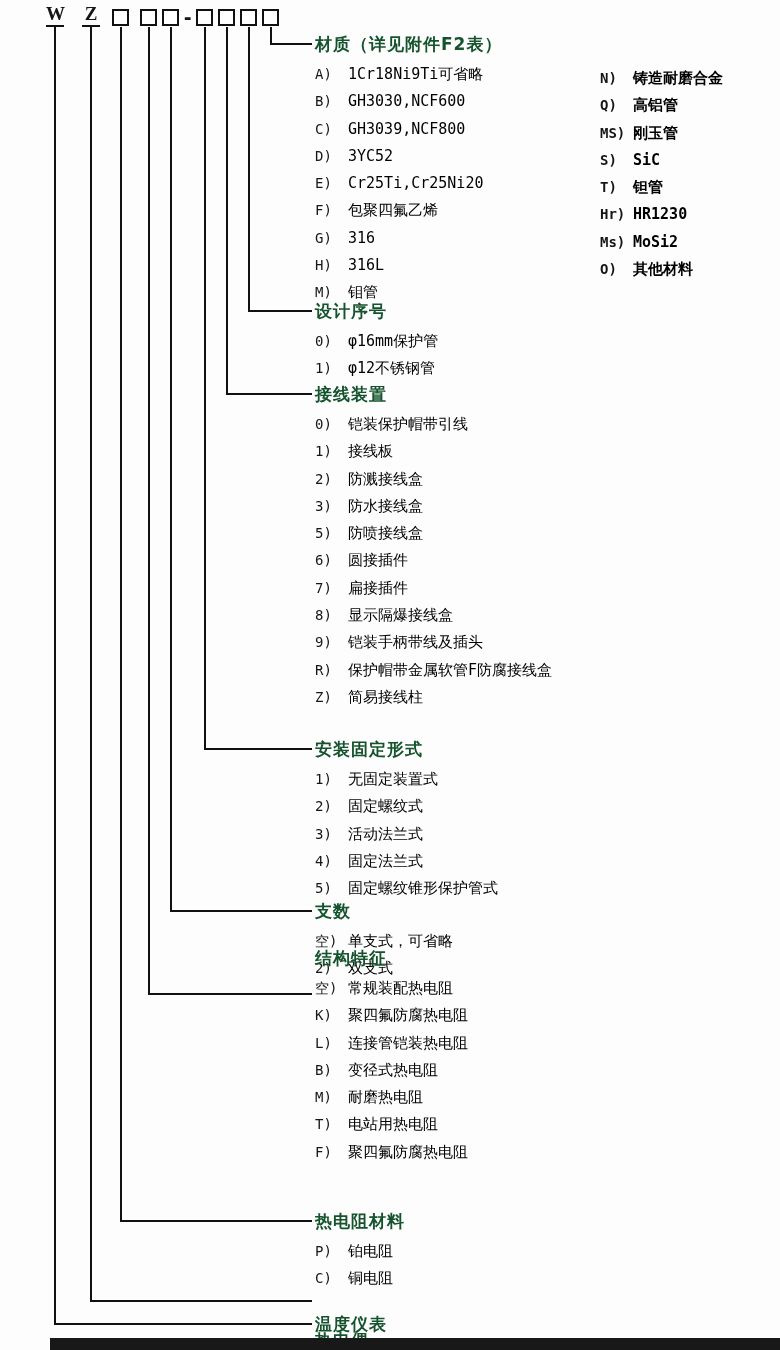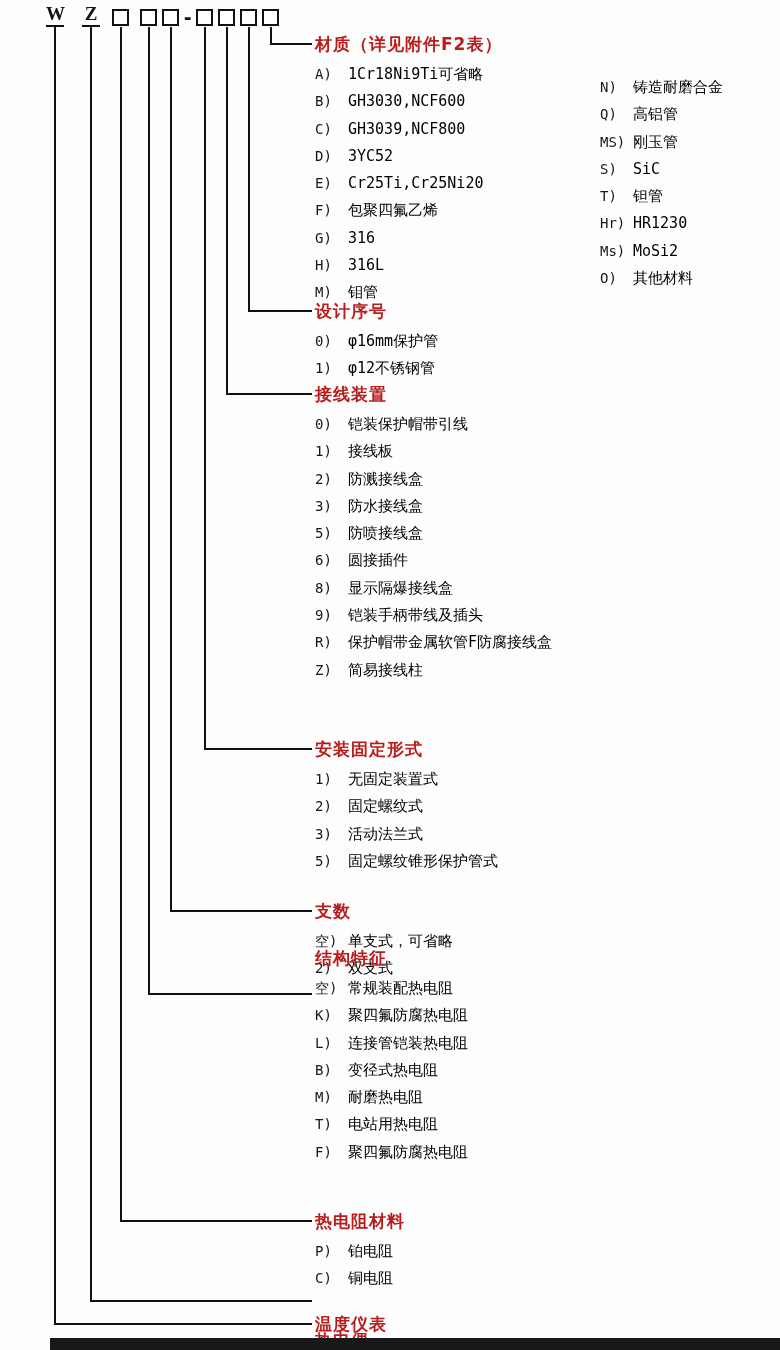--- a/index.html
+++ b/index.html
@@ -16,30 +16,30 @@
   }
   .codebox { position:absolute; top:9px; width:17px; height:17px; border:2px solid #111; background:#fff; }
   .dash { position:absolute; top:6px; font-weight:bold; font-size:19px; font-family:"DejaVu Sans Mono", monospace; }
   
   .vline { position:absolute; width:2px; background:#111; }
   .hline { position:absolute; height:2px; background:#111; }
   
   .sec { position:absolute; left:315px; white-space:nowrap; }
   .title {
     font-family:"DejaVu Sans","Liberation Sans",sans-serif; font-weight:bold;
-    font-size:17px; line-height:21px; color:#b91c1c; letter-spacing:1px;
+    font-size:17px; line-height:21px; color:#14532d; letter-spacing:1px;
   }
   .items { margin-top:5px; }
   .item { height:27.3px; line-height:27.3px; white-space:nowrap; }
   .icode {
     display:inline-block; min-width:33px;
     font-family:"DejaVu Sans Mono", monospace; font-size:14px; color:#161616;
   }
   .ilabel { font-family:"DejaVu Sans Mono", monospace; font-size:15px; color:#000000; }
-  .col2 { position:absolute; left:285px; top:26px; margin-top:13px; }
+  .col2 { position:absolute; left:285px; top:26px; margin-top:4px;font-weight:bold; }
   .footbar { position:absolute; left:50px; right:0; top:1338px; height:12px; background:#181818; }
 </style>
 </head>
 <body>
 
 <div class="page">
 
   <div>
     <span class="codeletter" style="left:46px">W</span>
     <span class="codeletter" style="left:82px">Z</span>
@@ -108,33 +108,35 @@
 
   <section class="sec" style="top:384px">
     <h2 class="title">接线装置</h2>
     <div class="items">
       <div class="item"><span class="icode">0)</span><span class="ilabel">铠装保护帽带引线</span></div>
       <div class="item"><span class="icode">1)</span><span class="ilabel">接线板</span></div>
       <div class="item"><span class="icode">2)</span><span class="ilabel">防溅接线盒</span></div>
       <div class="item"><span class="icode">3)</span><span class="ilabel">防水接线盒</span></div>
       <div class="item"><span class="icode">5)</span><span class="ilabel">防喷接线盒</span></div>
       <div class="item"><span class="icode">6)</span><span class="ilabel">圆接插件</span></div>
+      <div class="item"><span class="icode">7)</span><span class="ilabel">扁接插件</span></div>
       <div class="item"><span class="icode">8)</span><span class="ilabel">显示隔爆接线盒</span></div>
       <div class="item"><span class="icode">9)</span><span class="ilabel">铠装手柄带线及插头</span></div>
       <div class="item"><span class="icode">R)</span><span class="ilabel">保护帽带金属软管F防腐接线盒</span></div>
       <div class="item"><span class="icode">Z)</span><span class="ilabel">简易接线柱</span></div>
     </div>
   </section>
 
   <section class="sec" style="top:739px">
     <h2 class="title">安装固定形式</h2>
     <div class="items">
       <div class="item"><span class="icode">1)</span><span class="ilabel">无固定装置式</span></div>
       <div class="item"><span class="icode">2)</span><span class="ilabel">固定螺纹式</span></div>
       <div class="item"><span class="icode">3)</span><span class="ilabel">活动法兰式</span></div>
+      <div class="item"><span class="icode">4)</span><span class="ilabel">固定法兰式</span></div>
       <div class="item"><span class="icode">5)</span><span class="ilabel">固定螺纹锥形保护管式</span></div>
     </div>
   </section>
 
   <section class="sec" style="top:901px">
     <h2 class="title">支数</h2>
     <div class="items">
       <div class="item"><span class="icode">空)</span><span class="ilabel">单支式，可省略</span></div>
       <div class="item"><span class="icode">2)</span><span class="ilabel">双支式</span></div>
     </div>

